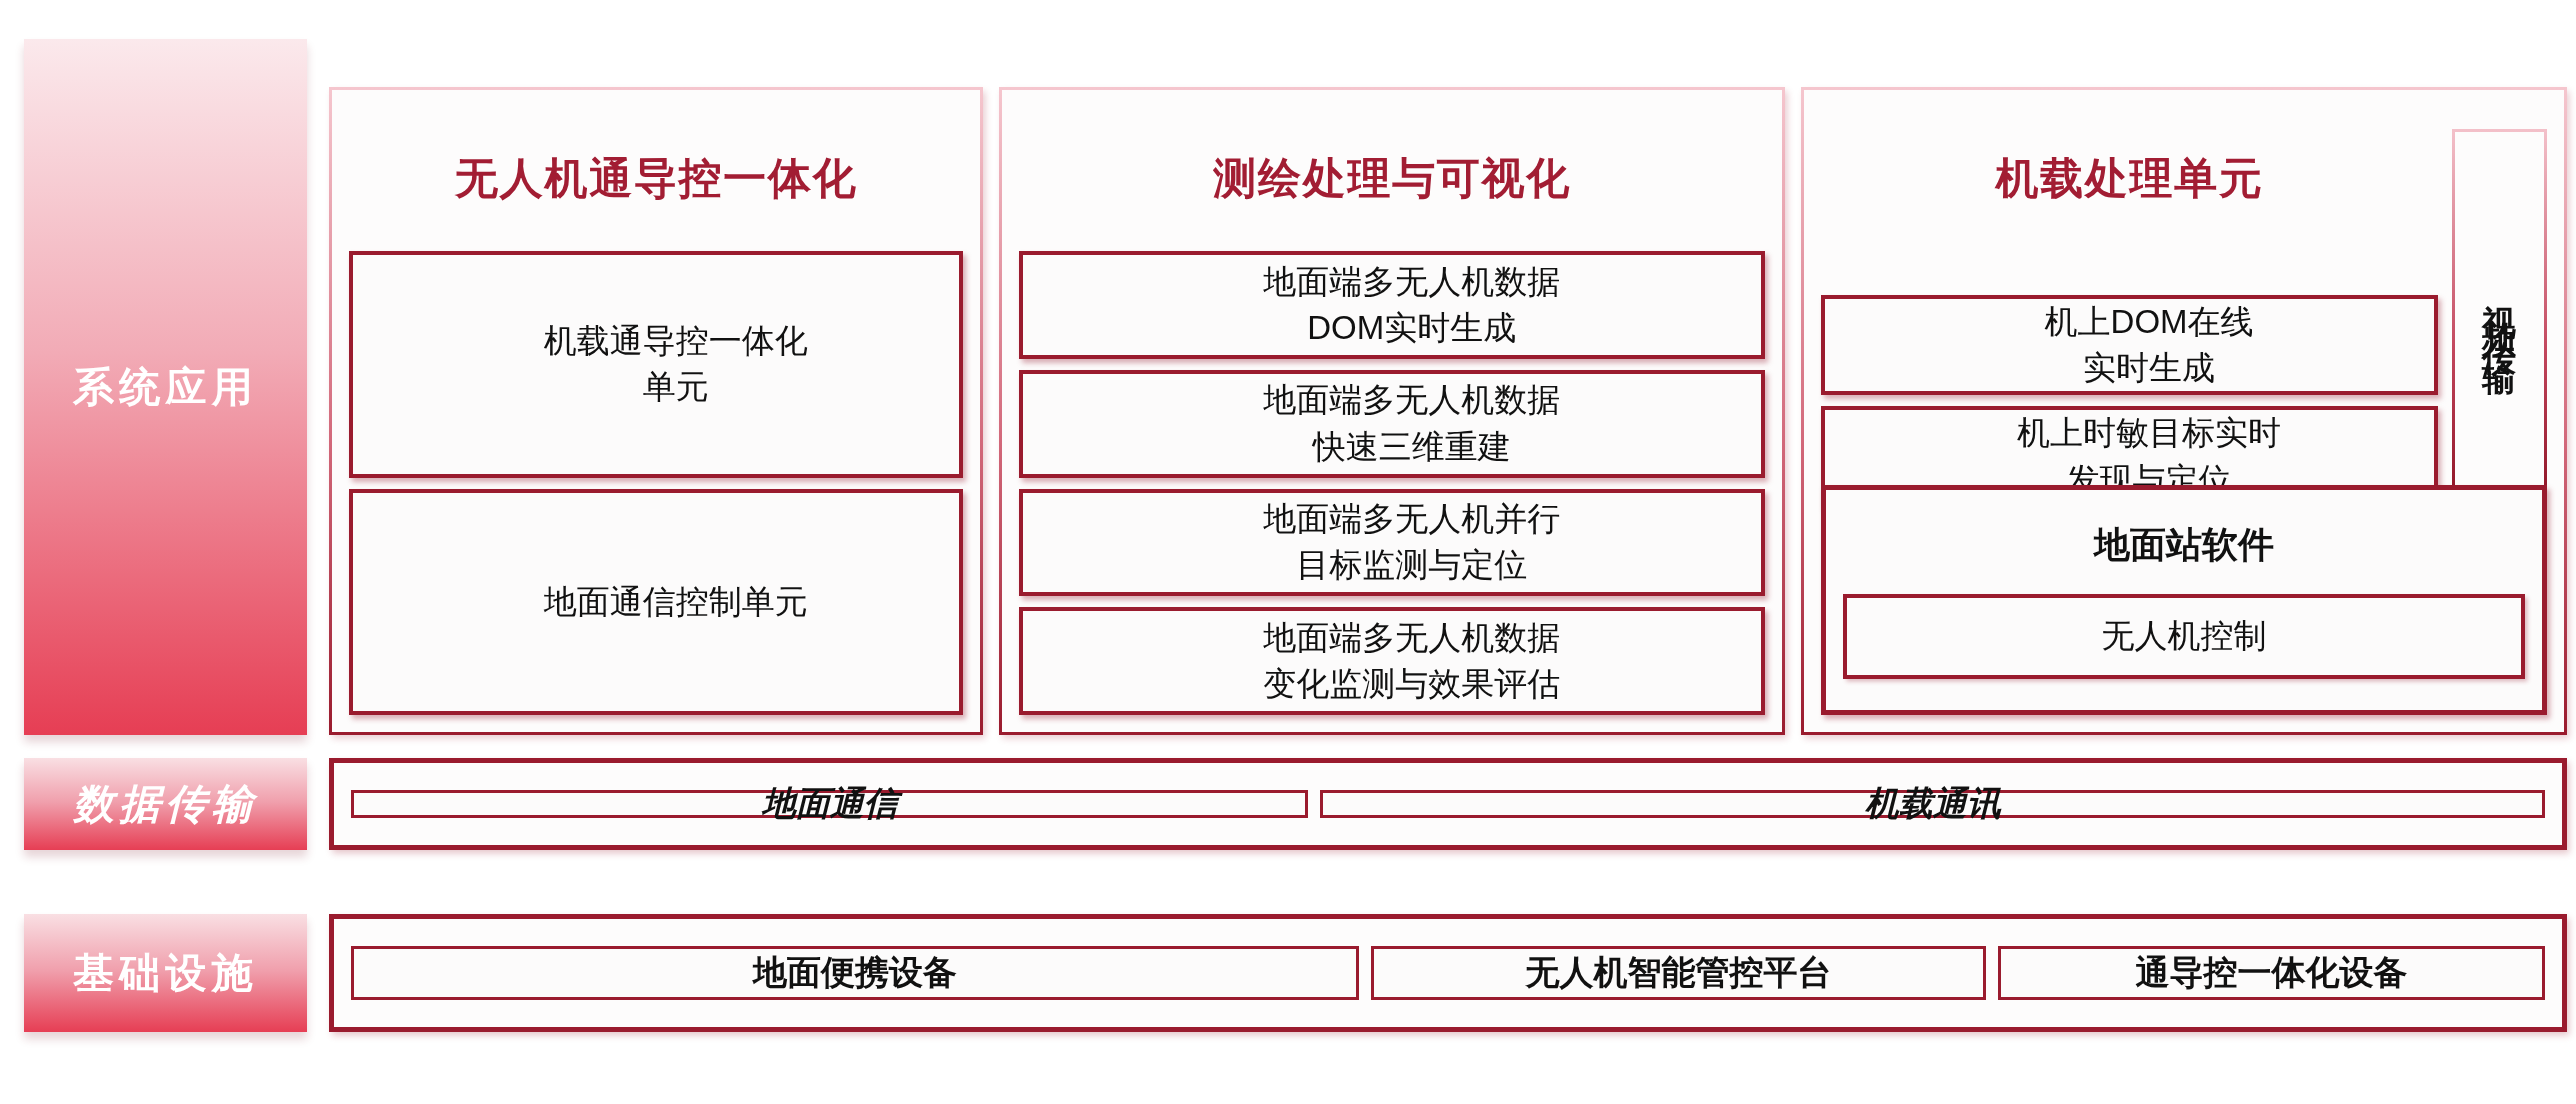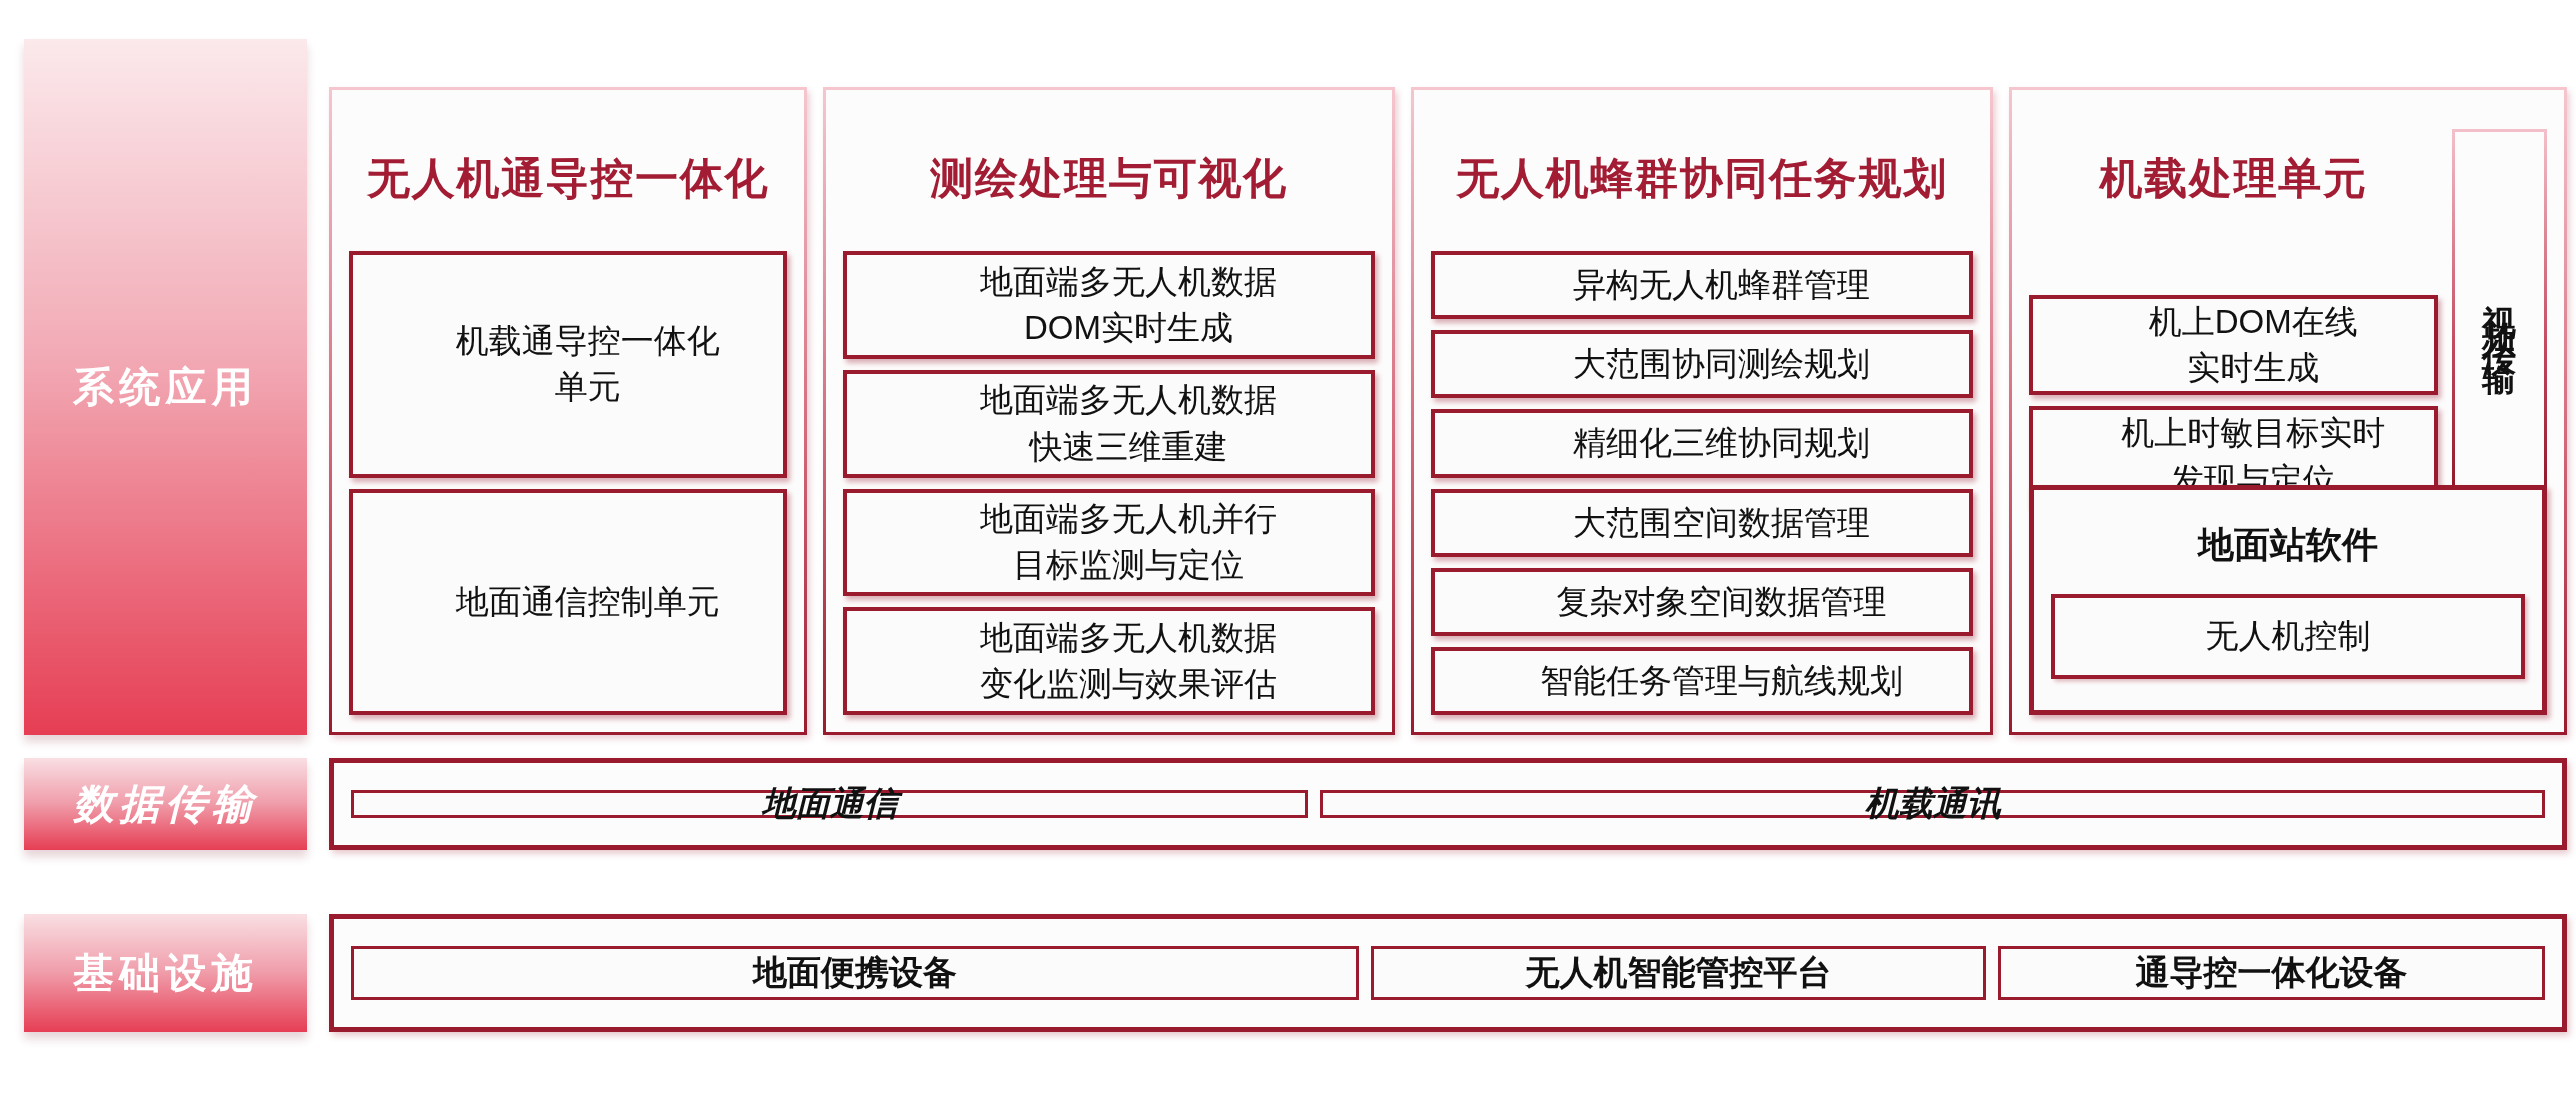--- a/index.html
+++ b/index.html
@@ -109,31 +109,20 @@
 DOM实时生成</div>
           <div class="box">地面端多无人机数据
 快速三维重建</div>
           <div class="box">地面端多无人机并行
 目标监测与定位</div>
           <div class="box">地面端多无人机数据
 变化监测与效果评估</div>
         </div>
       </div>
 
-      <div class="col" style="flex:681">
-        <div class="col-title">无人机蜂群协同任务规划</div>
-        <div class="boxes">
-          <div class="box">异构无人机蜂群管理</div>
-          <div class="box">大范围协同测绘规划</div>
-          <div class="box">精细化三维协同规划</div>
-          <div class="box">大范围空间数据管理</div>
-          <div class="box">复杂对象空间数据管理</div>
-          <div class="box">智能任务管理与航线规划</div>
-        </div>
-      </div>
 
       <div class="col" style="flex:650">
         <div class="col4-top">
           <div class="col4-left">
             <div class="col-title">机载处理单元</div>
             <div class="boxes">
               <div class="box">机上DOM在线
 实时生成</div>
               <div class="box">机上时敏目标实时
 发现与定位</div>

